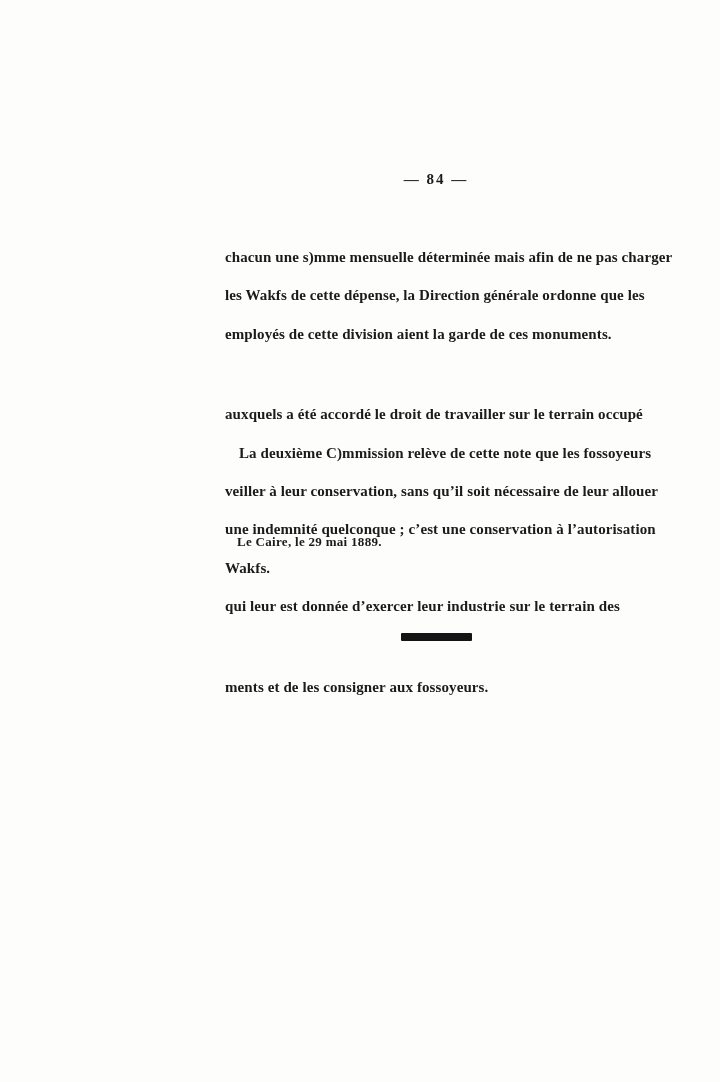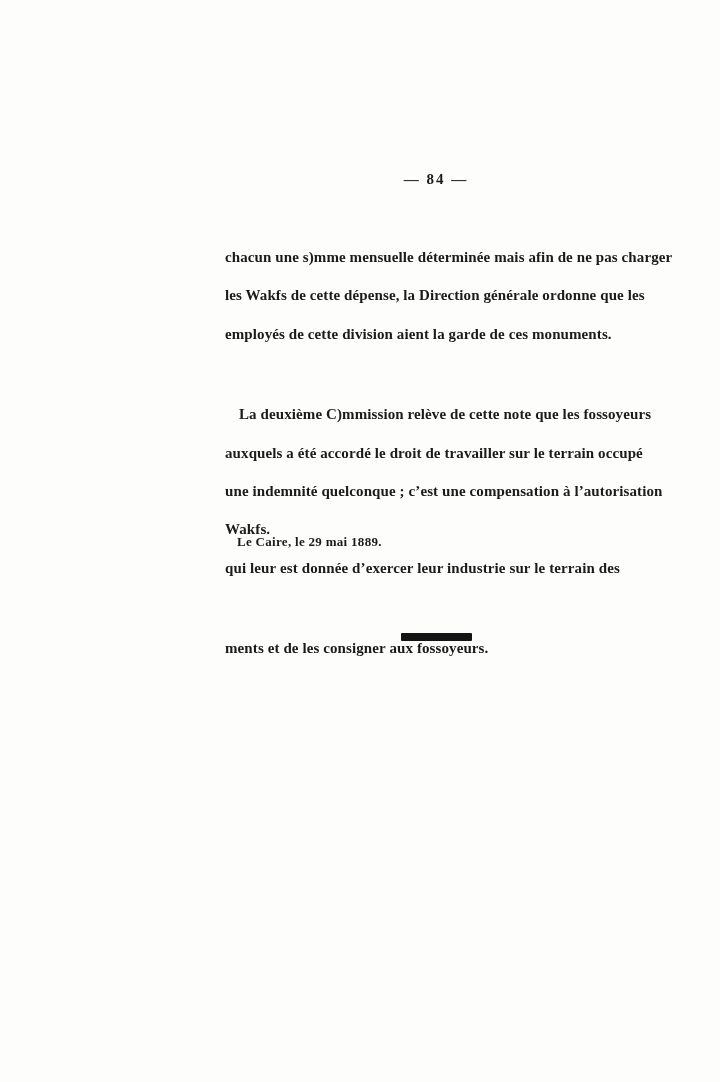--- a/index.html
+++ b/index.html
@@ -89,23 +89,24 @@
 <div class="page">
   <div class="page-number">— 84 —</div>
 
   <div class="doc-body">
       <div class="para">
         <div class="line">chacun une s)mme mensuelle déterminée mais afin de ne pas charger</div>
         <div class="line">les Wakfs de cette dépense, la Direction générale ordonne que les</div>
         <div class="line last">employés de cette division aient la garde de ces monuments.</div>
       </div>
       <div class="para">
+        <div class="line">auxquels a été accordé le droit de travailler sur le terrain occupé</div>
         <div class="line indent">La deuxième C)mmission relève de cette note que les fossoyeurs</div>
-        <div class="line">auxquels a été accordé le droit de travailler sur le terrain occupé</div>
-        <div class="line">une indemnité quelconque ; c’est une compensation à l’autorisation</div>
+        <div class="line">veiller à leur conservation, sans qu’il soit nécessaire de leur allouer</div>
+        <div class="line">une indemnité quelconque ; c’est une conservation à l’autorisation</div>
         <div class="line last">Wakfs.</div>
         <div class="line">qui leur est donnée d’exercer leur industrie sur le terrain des</div>
       </div>
       <div class="para">
         <div class="line last">ments et de les consigner aux fossoyeurs.</div>
       </div>
     </div>
 
   <div class="dateline">Le Caire, le 29 mai 1889.</div>
 

